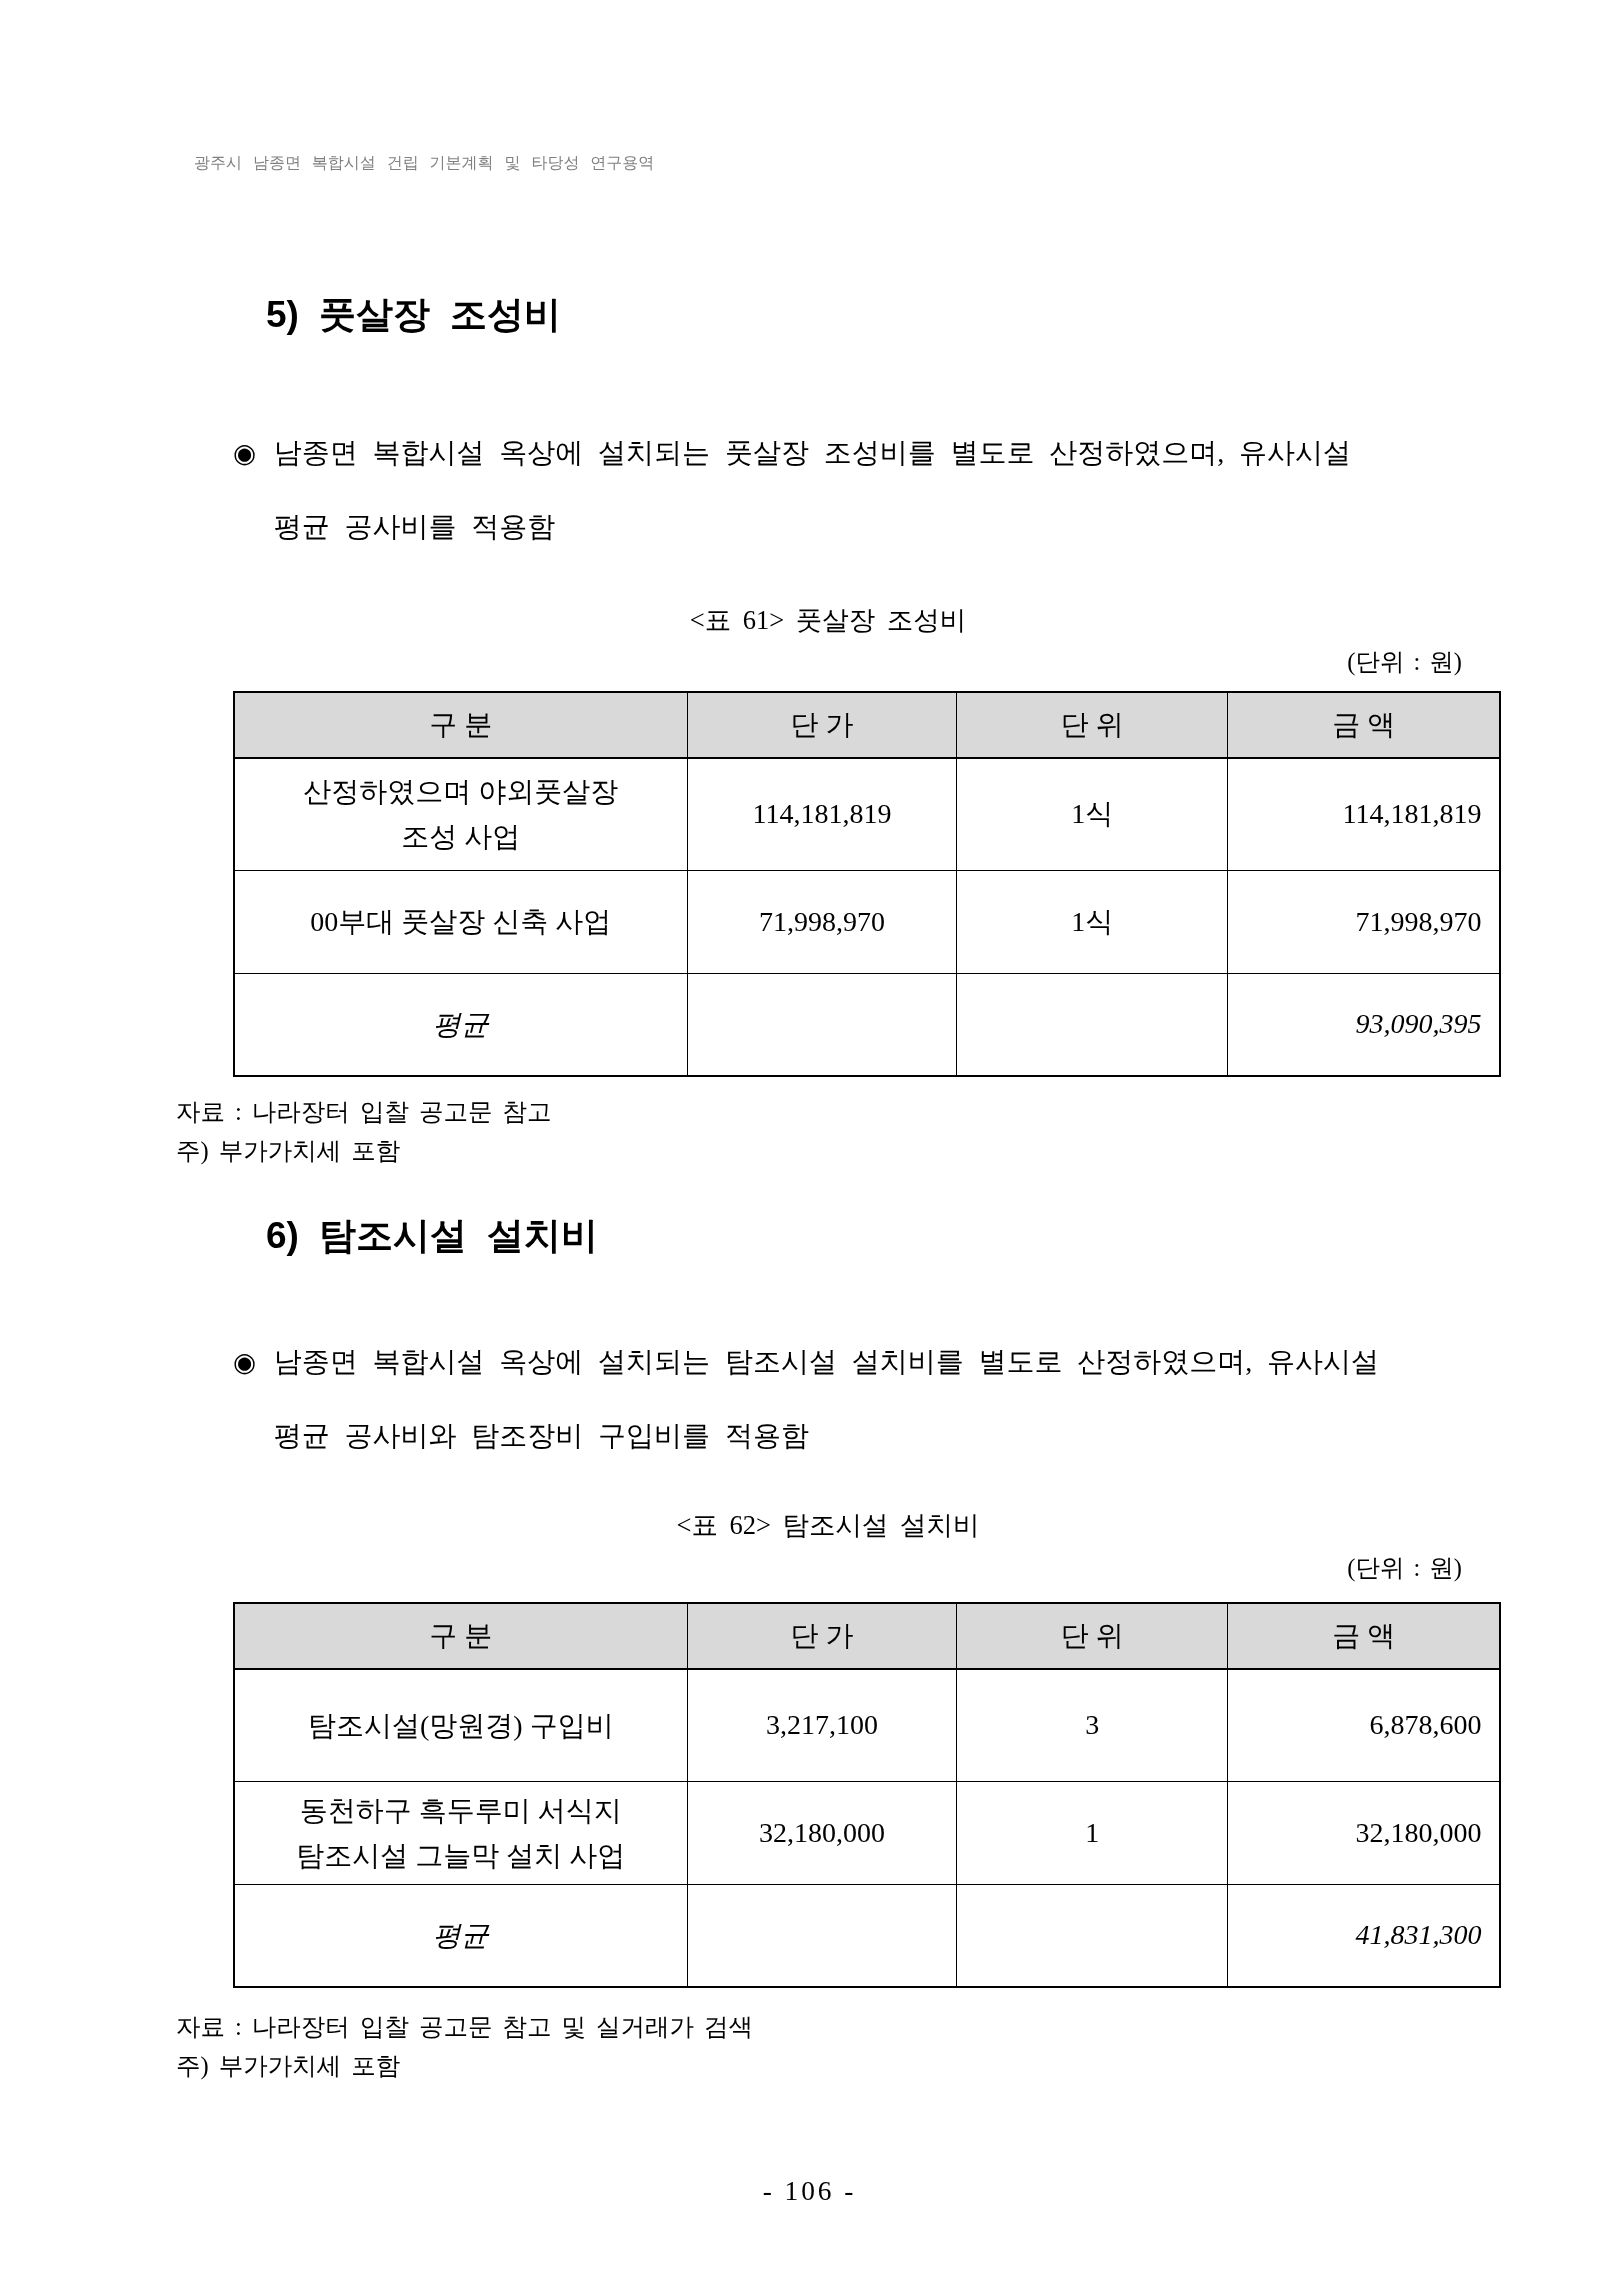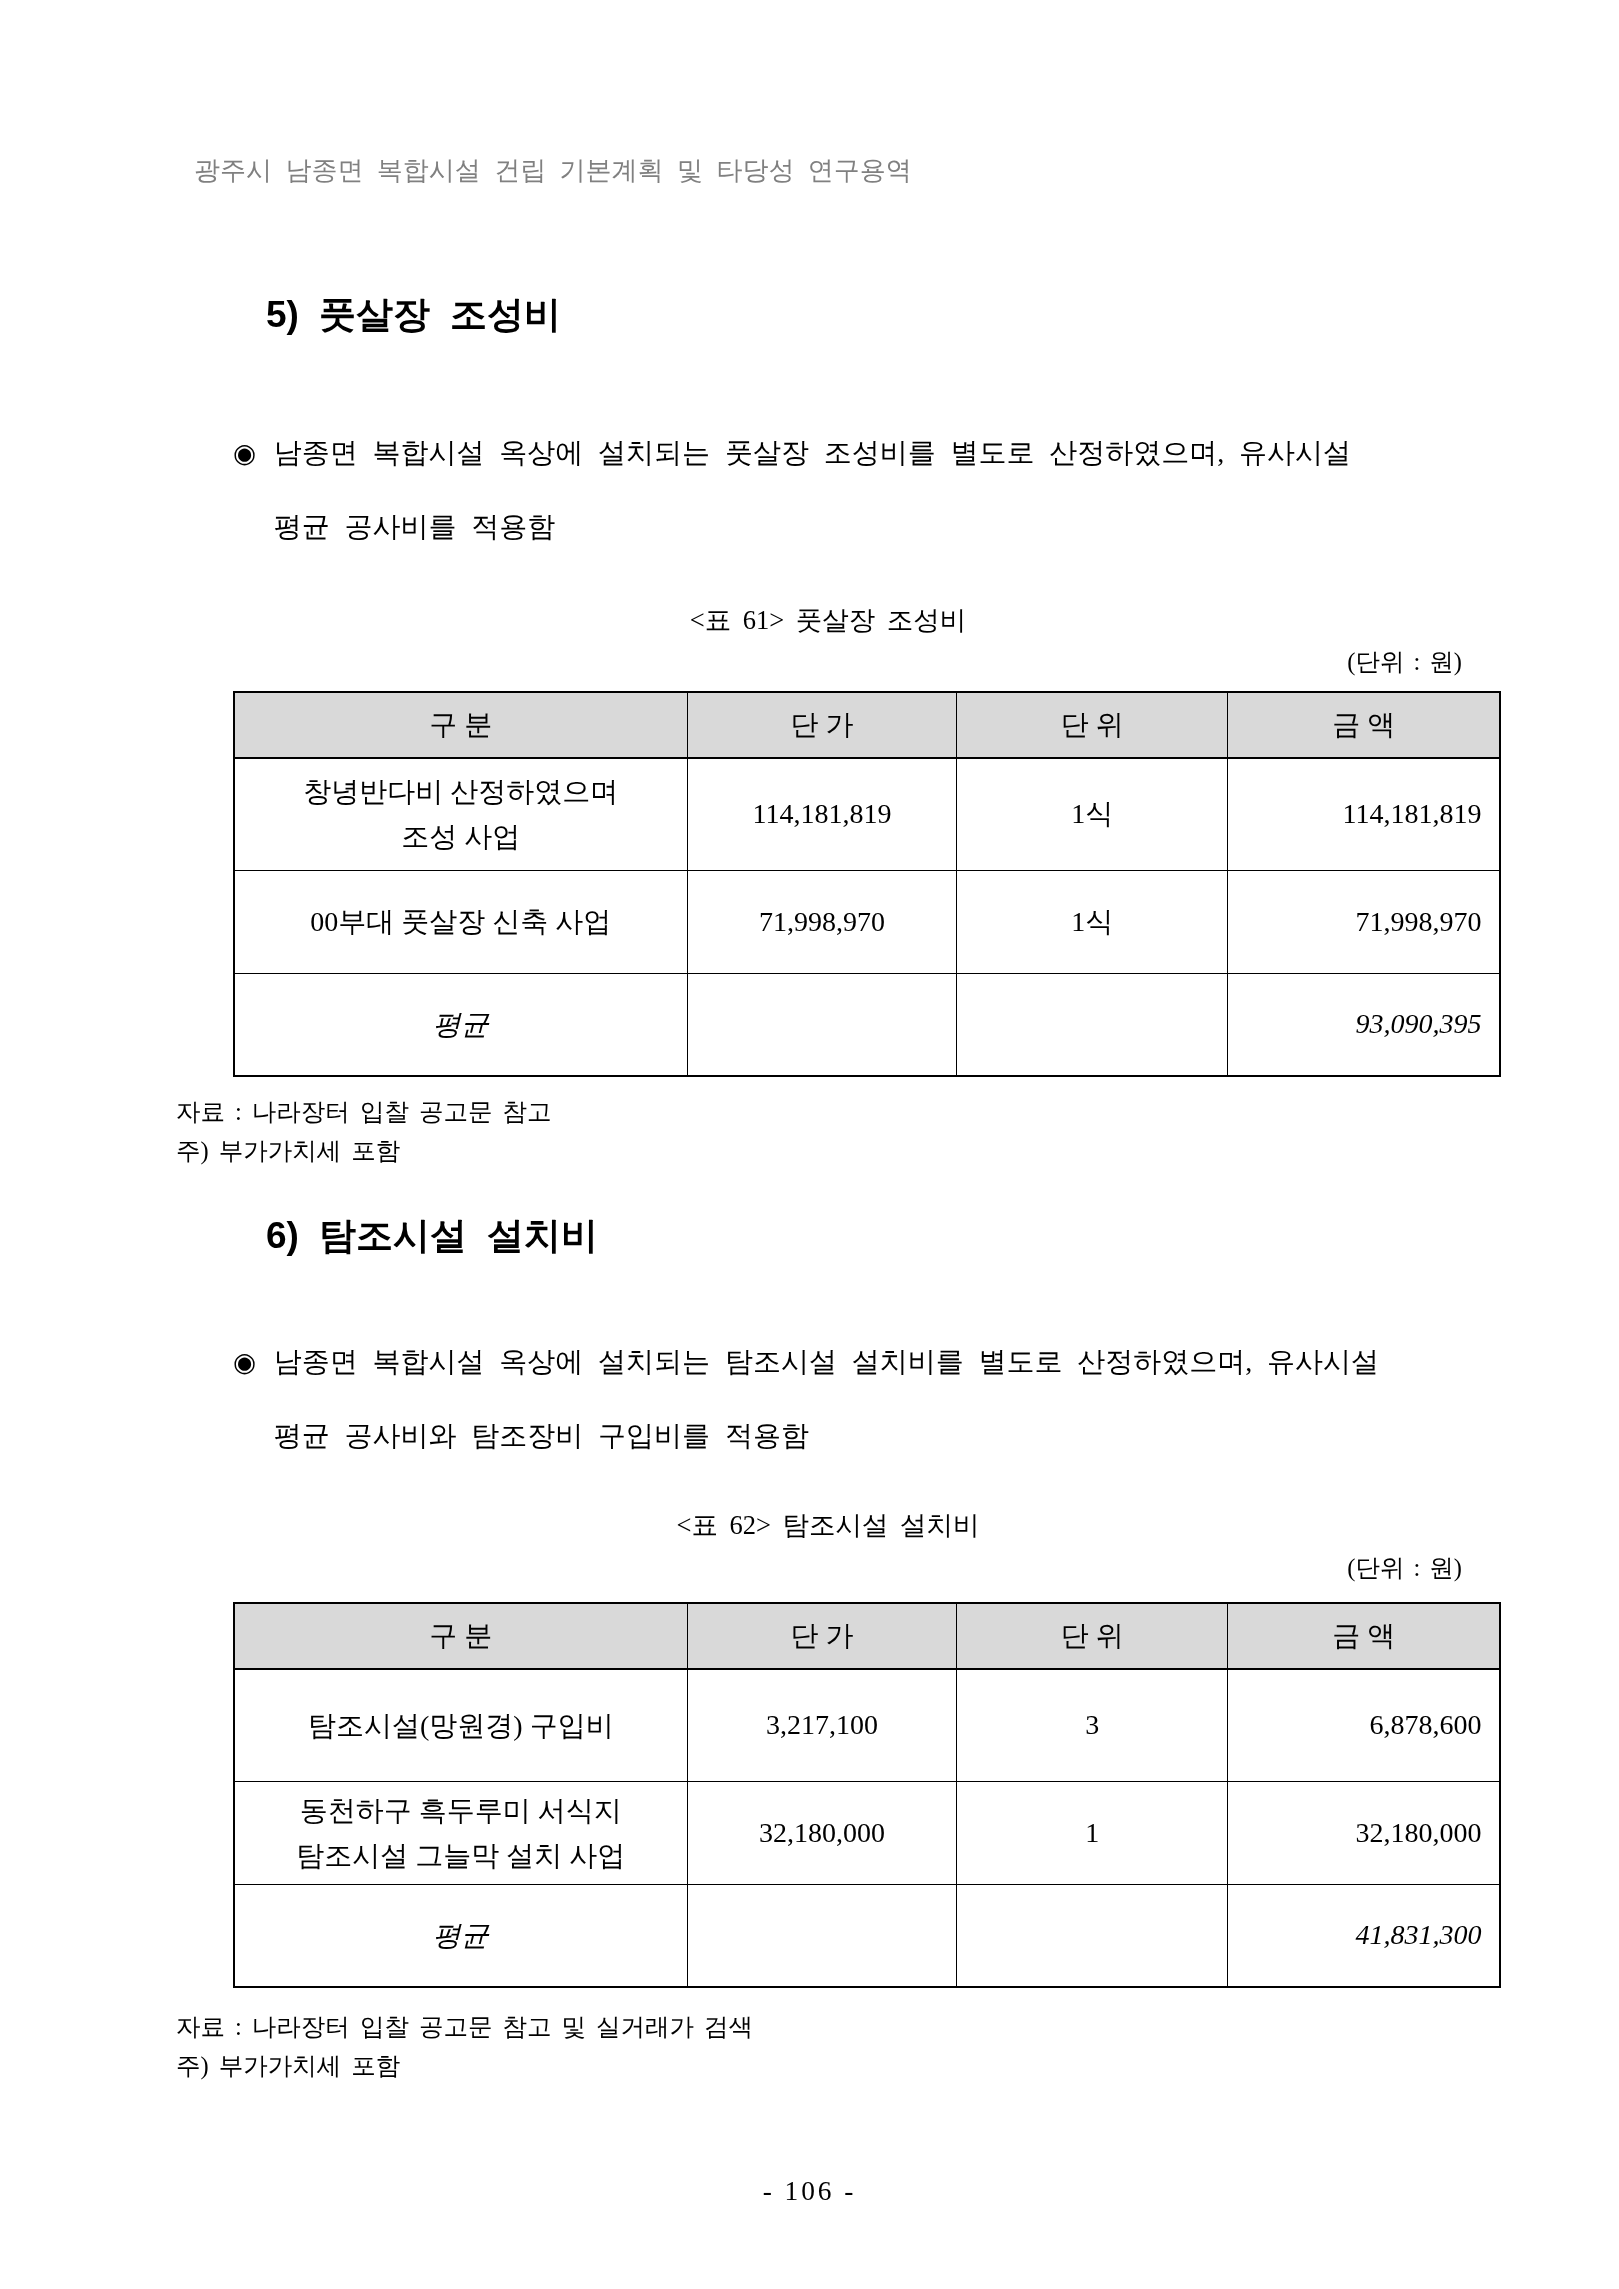--- a/index.html
+++ b/index.html
@@ -8,21 +8,21 @@
     position:relative;
     width:1619px; height:2290px;
     margin:0 auto;
     background:#ffffff;
     color:#000;
     font-family:"Liberation Serif","DejaVu Serif",serif;
     overflow:hidden;
   }
   .doc-header {
     position:absolute; left:194px; top:153px;
-    font-size:26px; color:#808080; word-spacing:6.9px;
+    font-size:16px; color:#808080; word-spacing:6.9px;
   }
   .section-title {
     position:absolute; left:218px;
     font-family:"Liberation Sans","DejaVu Sans",sans-serif;
     font-weight:800; font-size:37px; word-spacing:9.8px;
     color:#000;
     margin-left:48px;
   }
   #sec5-title { top:290px; }
   #sec6-title { top:1211px; }
@@ -116,21 +116,21 @@
     <thead>
       <tr>
         <th>구 분</th>
         <th>단 가</th>
         <th>단 위</th>
         <th>금 액</th>
       </tr>
     </thead>
     <tbody>
       <tr class="r1">
-        <td class="cat">창녕반다비 산정하였으며
+        <td class="cat">산정하였으며 야외풋살장
 조성 사업</td>
         <td class="num">114,181,819</td>
         <td class="num">1식</td>
         <td class="amount">114,181,819</td>
       </tr>
       <tr class="r2">
         <td class="cat">00부대 풋살장 신축 사업</td>
         <td class="num">71,998,970</td>
         <td class="num">1식</td>
         <td class="amount">71,998,970</td>

